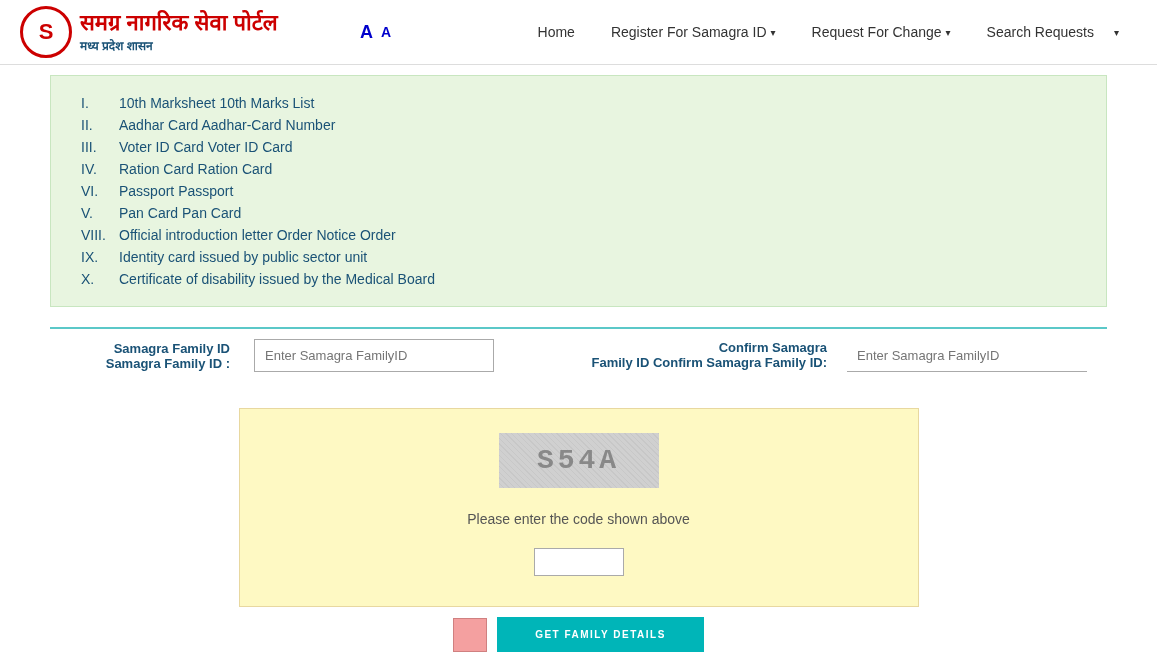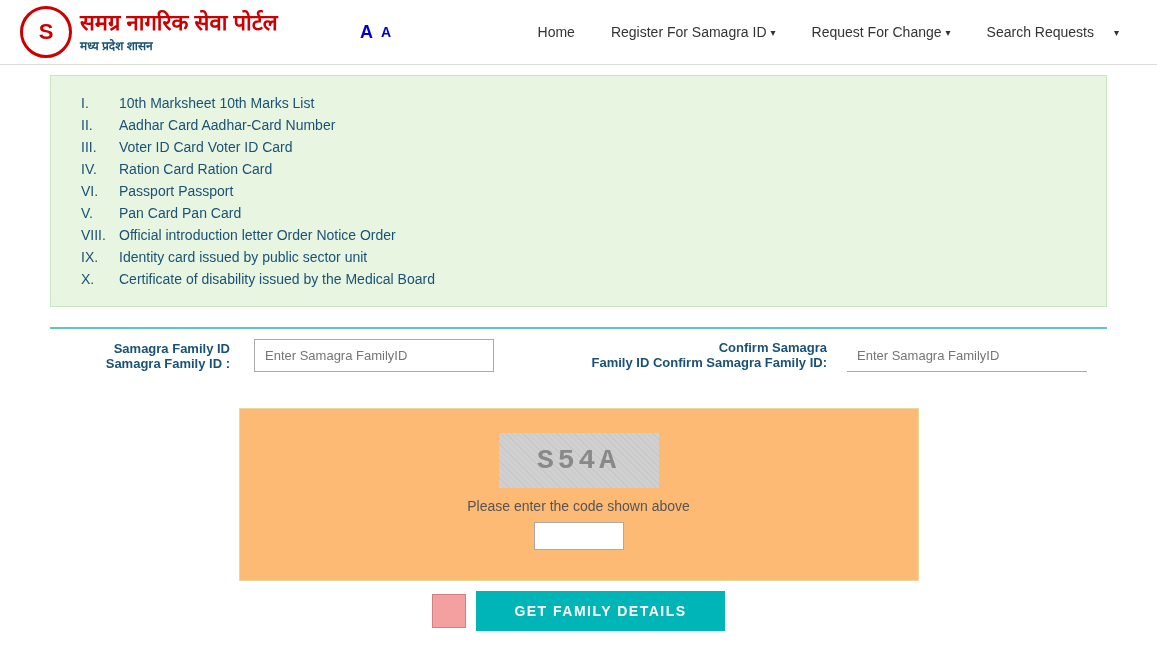--- a/index.html
+++ b/index.html
@@ -163,25 +163,26 @@
       flex-direction: column;
       align-items: flex-end;
       min-width: 200px;
     }
 
     
     .captcha-section {
       display: flex;
       flex-direction: column;
       align-items: center;
-      background: #fdba74;
+      background: #fef9c3;
       border: 1px solid #e8d8a0;
       padding: 24px 40px 30px;
       margin: 10px auto;
       width: 680px;
+      gap: 13px;
     }
     .captcha-image {
       width: 160px;
       height: 55px;
       background: #d0d0d0;
       display: flex;
       align-items: center;
       justify-content: center;
       font-size: 28px;
       font-weight: bold;
@@ -230,21 +231,21 @@
       width: 34px;
       height: 34px;
       background: #f4a0a0;
       border: 1px solid #d08080;
     }
     .get-details-btn {
       background: #00b5b8;
       color: #fff;
       border: none;
       padding: 12px 38px;
-      font-size: 14px;
+      font-size: 10px;
       font-weight: bold;
       letter-spacing: 1.5px;
       cursor: pointer;
       text-transform: uppercase;
     }
 
     .confirm-input {
       border: none;
       border-bottom: 1px solid #aaa;
       padding: 8px 10px;

